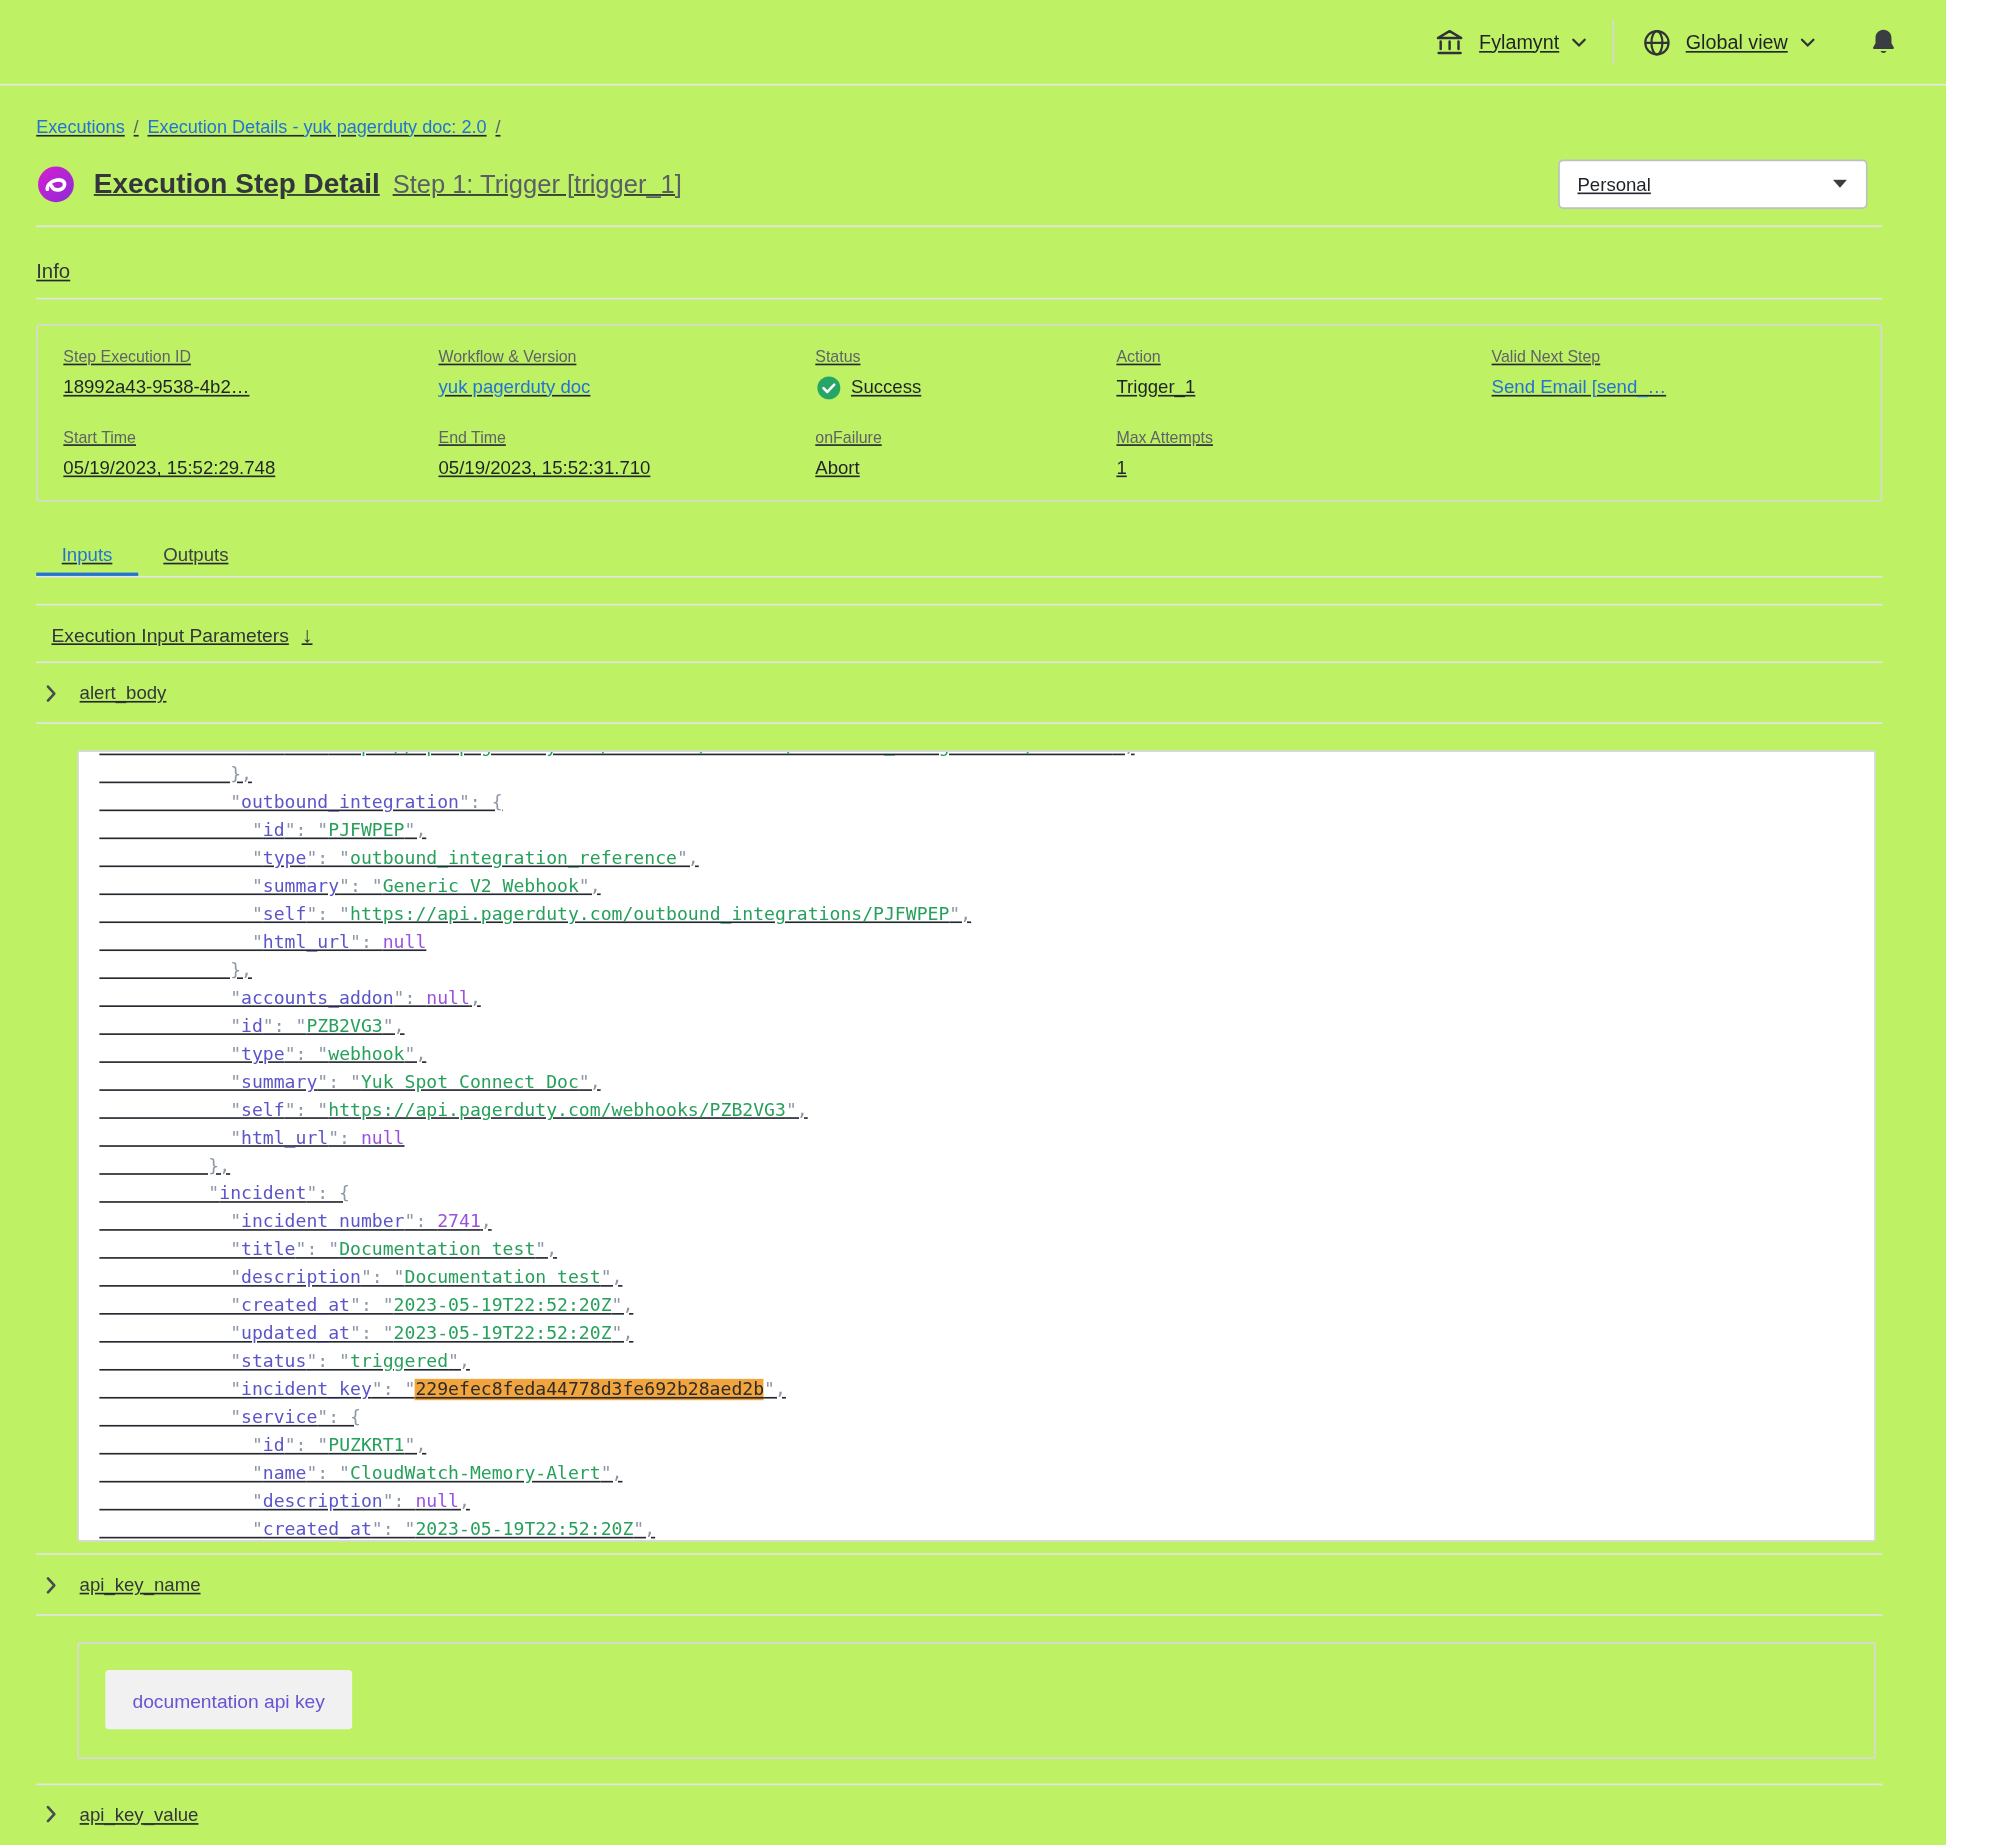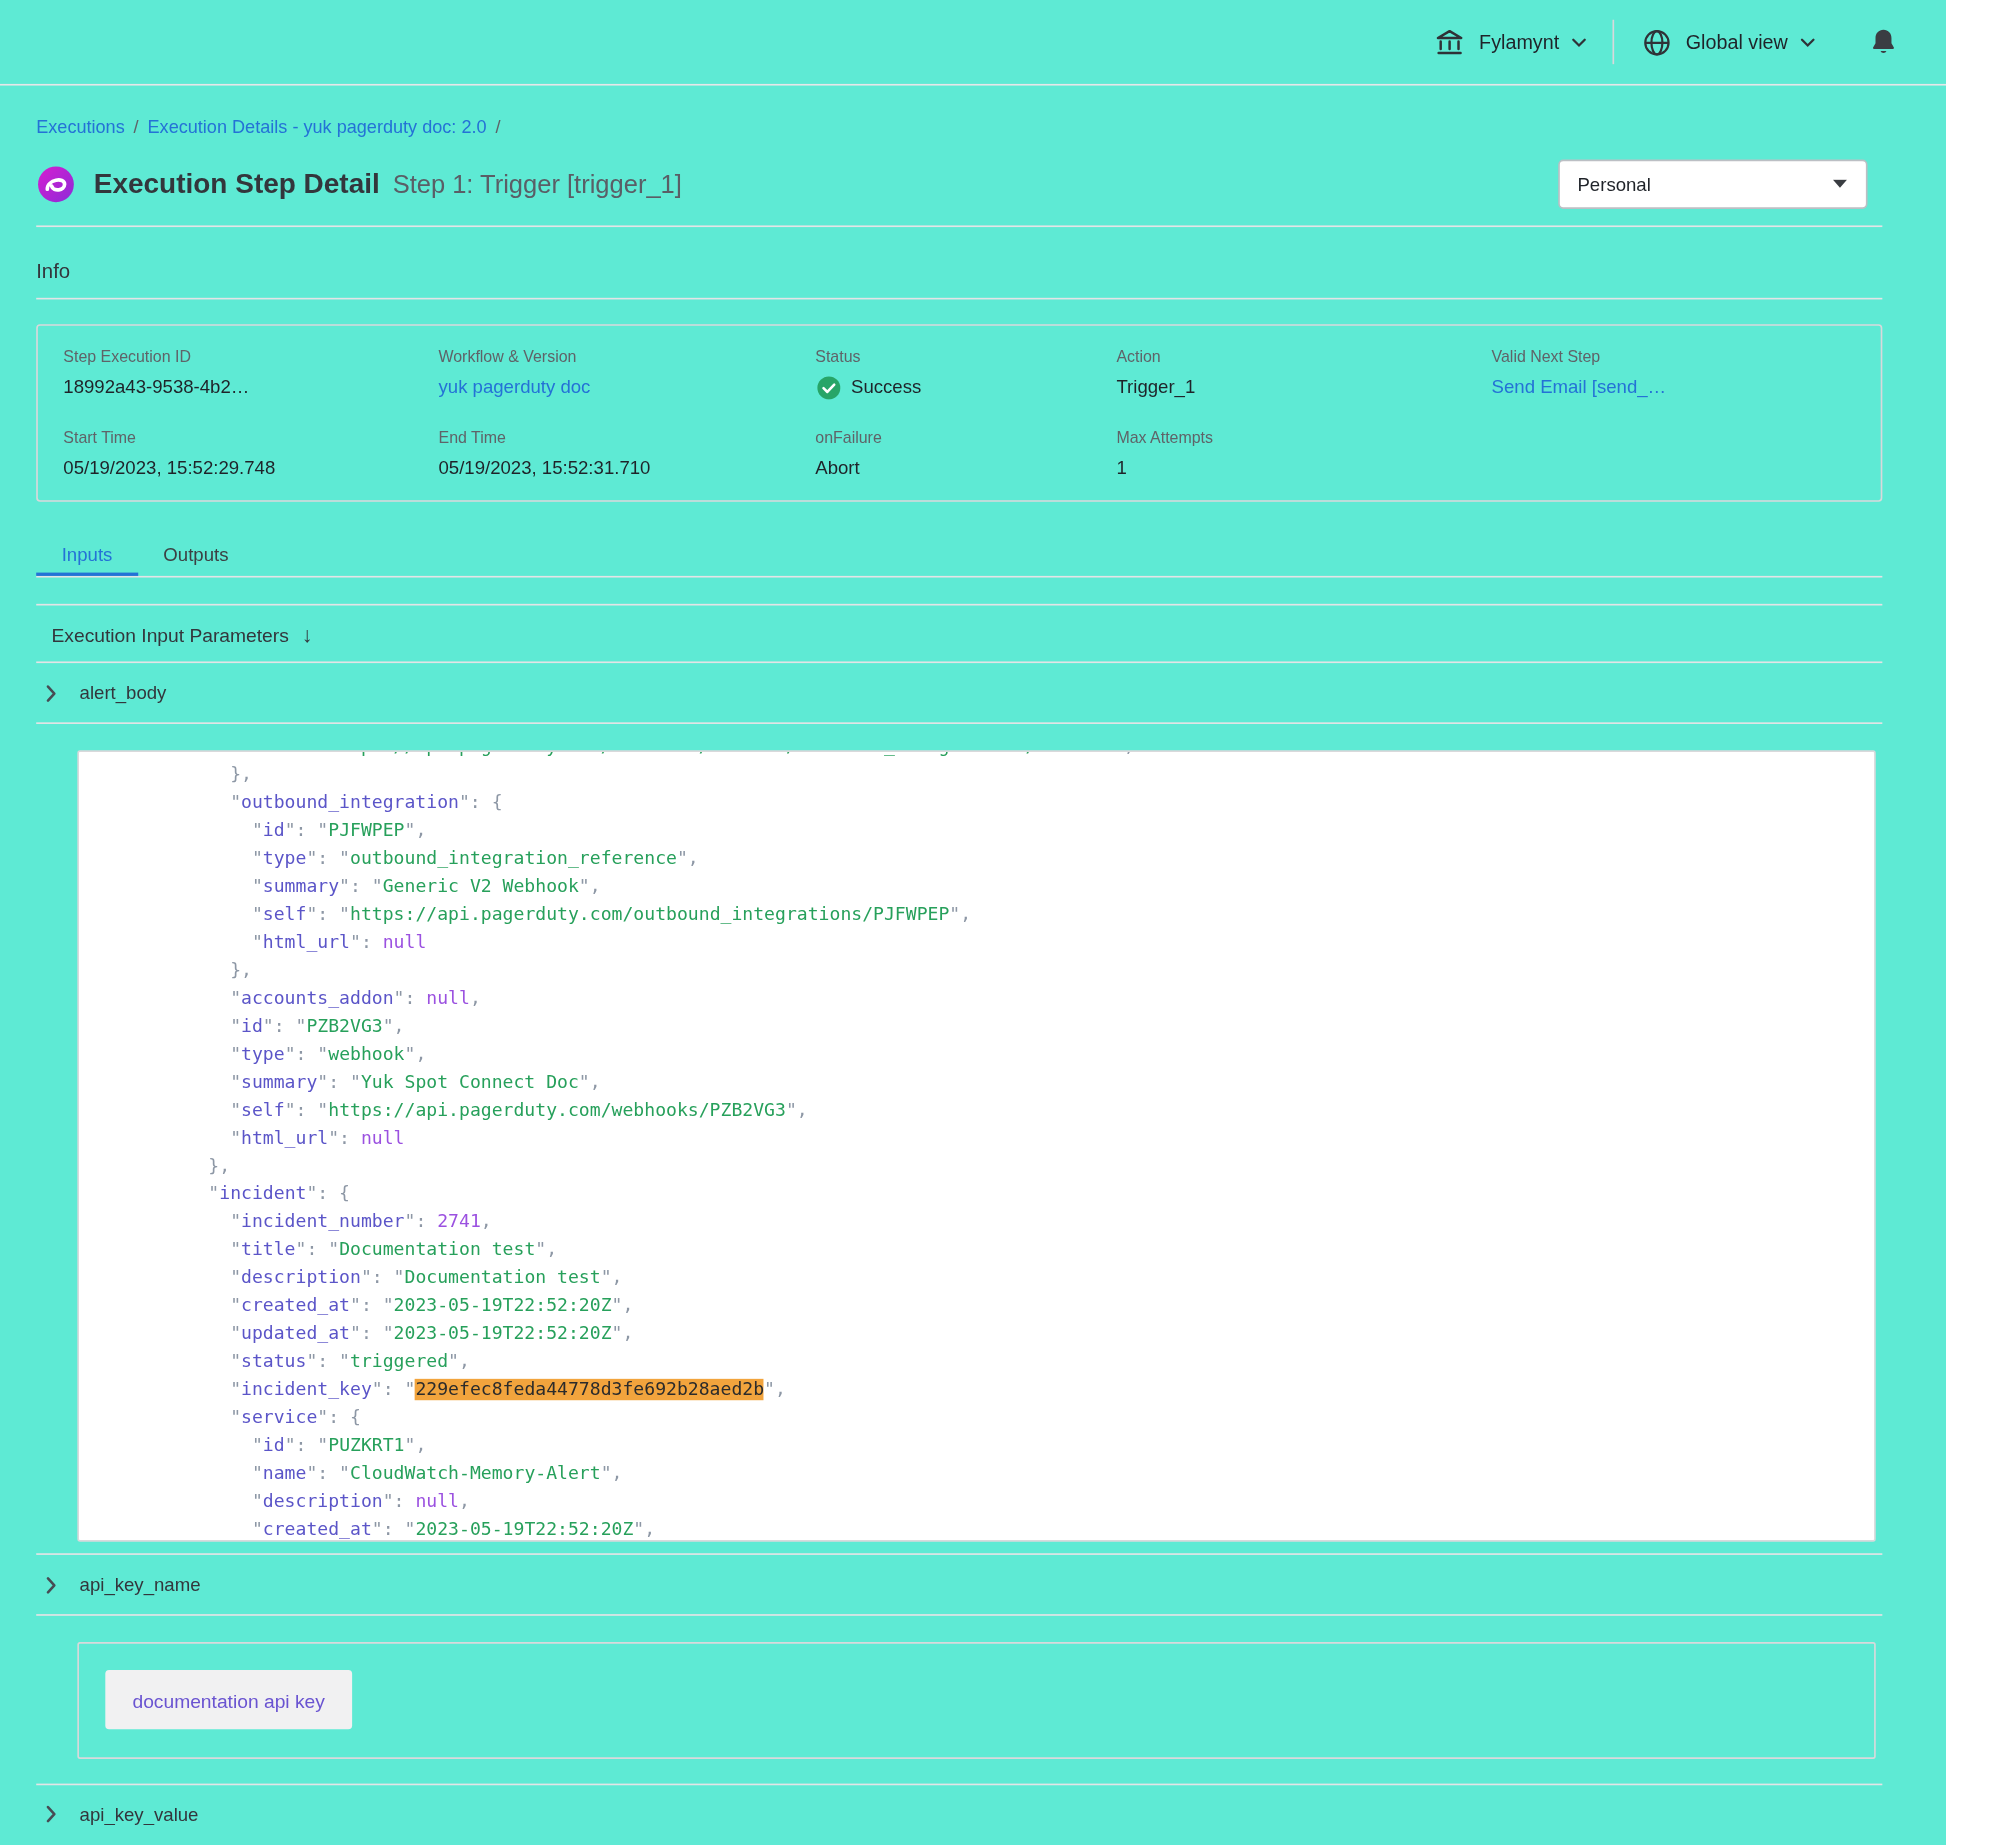--- a/index.html
+++ b/index.html
@@ -1,17 +1,17 @@
 <!DOCTYPE html>
 <html style="font-size:12.4px"><head>
 <meta charset="utf-8">
 <style>
   html,body{margin:0;padding:0;background:#fff;}
-  .viewport{width:1946px;height:1846px;overflow:hidden;position:relative;background:#5eead4;
-    font-family:"Liberation Sans","DejaVu Sans",sans-serif;color:#24292f;}
+  .viewport{width:1946px;height:1846px;overflow:hidden;position:relative;background:#bef264;
+    font-family:"Liberation Sans","DejaVu Sans",sans-serif;color:#24292f;text-decoration:underline;}
   .scale{width:1219px;height:1121px;transform:scale(1.6454);transform-origin:0 0;position:relative;}
 
   
   .topbar{height:51px;border-bottom:0.8px solid #e7e7e9;display:flex;align-items:center;}
   .tb-right{margin-left:auto;display:flex;align-items:center;}
   .tb-item{display:flex;align-items:center;gap:7.8px;cursor:pointer;padding:4.7px 1.6px;}
   .tb-icon svg{display:block;}
   .tb-label{font-size:12px;color:#1f2329;}
   .tb-caret svg{display:block;margin-top:1.6px;}
   .tb-sep{width:0.8px;height:26.4px;background:#d8d8db;margin:0 14px;}

